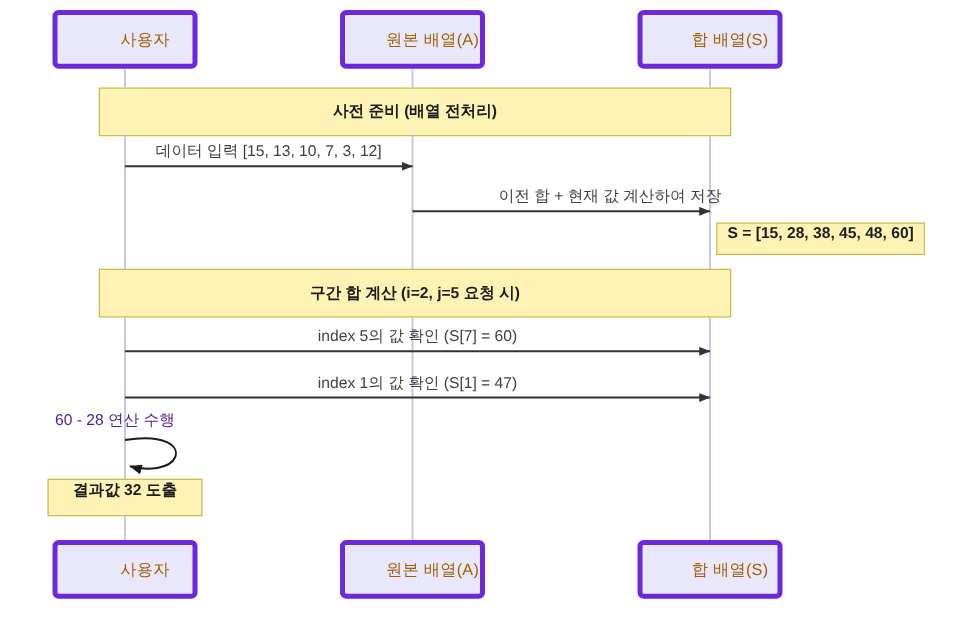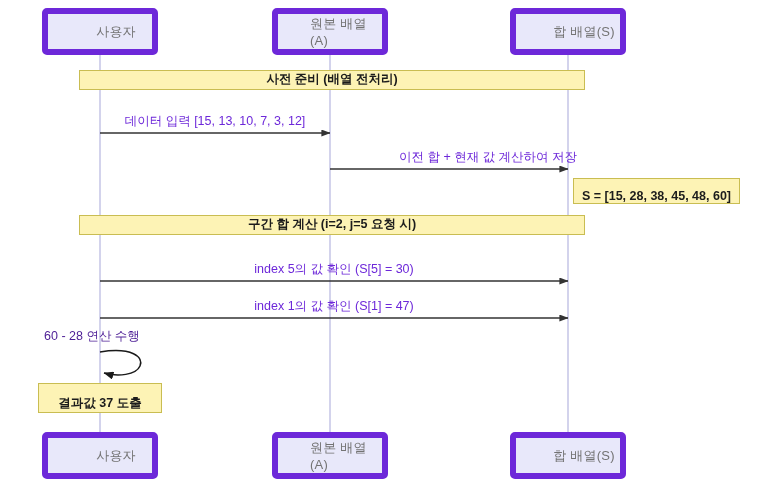--- a/index.html
+++ b/index.html
@@ -26,35 +26,35 @@
     width: 784px;
     height: 496px;
   }
   
   .participant {
     position: absolute;
     box-sizing: border-box;
     width: 116px;
     height: 47px;
     background: #e8e8fa;
-    border: 6px solid #6d28d9;
+    border: 4px solid #6d28d9;
     border-radius: 5px;
     display: flex;
     align-items: center;
     justify-content: center;
     font-size: 13px;
-    color: #737373;
+    color: #a16207;
     letter-spacing: 0.2px;
     padding-left: 32px;
   }
   
   .banner {
     position: absolute;
     box-sizing: border-box;
-    height: 20px;
+    height: 39px;
     background: #fdf3b5;
     border: 1px solid #c9bd52;
     display: flex;
     align-items: center;
     justify-content: center;
     font-size: 12.5px;
     color: #1c1c1c;
     font-weight: 600;
   }
   .banner .banner-label {
@@ -63,32 +63,32 @@
     width: 100%;
     padding-bottom: 1px;
   }
   
   .note {
     position: absolute;
     box-sizing: border-box;
     background: #fdf3b5;
     border: 1px solid #c9bd52;
     display: flex;
-    align-items: flex-end;
+    align-items: flex-start;
     justify-content: center;
     font-size: 12.5px;
     color: #1c1c1c;
     font-weight: 600;
     white-space: nowrap;
   }
   
   .msg-label {
     position: absolute;
     font-size: 12.5px;
-    color: #6d28d9;
+    color: #404040;
     white-space: nowrap;
     text-align: center;
     transform: translateX(-50%);
   }
   .selfmsg-label {
     position: absolute;
     font-size: 12.5px;
     color: #4c1d95;
     white-space: nowrap;
   }
@@ -147,32 +147,32 @@
     <span class="banner-label">사전 준비 (배열 전처리)</span>
   </div>
   <div class="banner" style="left:79px; top:215px; width:506px;">
     <span class="banner-label">구간 합 계산 (i=2, j=5 요청 시)</span>
   </div>
 
   <div class="msg-label" style="left:215px; top:113px;">데이터 입력 [15, 13, 10, 7, 3, 12]</div>
 
   <div class="msg-label" style="left:449px; top:149px;margin-left:39px;">이전 합 + 현재 값 계산하여 저장</div>
 
-  <div class="msg-label" style="left:334px; top:261px;">index 5의 값 확인 (S[5] = 30)</div>
+  <div class="msg-label" style="left:334px; top:261px;">index 5의 값 확인 (S[7] = 60)</div>
 
   <div class="msg-label" style="left:334px; top:298px;">index 1의 값 확인 (S[1] = 47)</div>
 
   <div class="selfmsg-label" style="left:44px; top:328px;">60 - 28 연산 수행</div>
 
   <div class="note" style="left:573px; top:178px; width:167px; height:26px;">
     <span>S = [15, 28, 38, 45, 48, 60]</span>
   </div>
 
   <div class="note" style="left:38px; top:383px; width:124px; height:30px;">
-    <span>결과값 37 도출</span>
+    <span>결과값 32 도출</span>
   </div>
 
   <div class="participant" style="left:42px; top:432px;">
     <span>사용자</span>
   </div>
   <div class="participant" style="left:272px; top:432px;">
     <span>원본 배열(A)</span>
   </div>
   <div class="participant" style="left:510px; top:432px;">
     <span>합 배열(S)</span>

